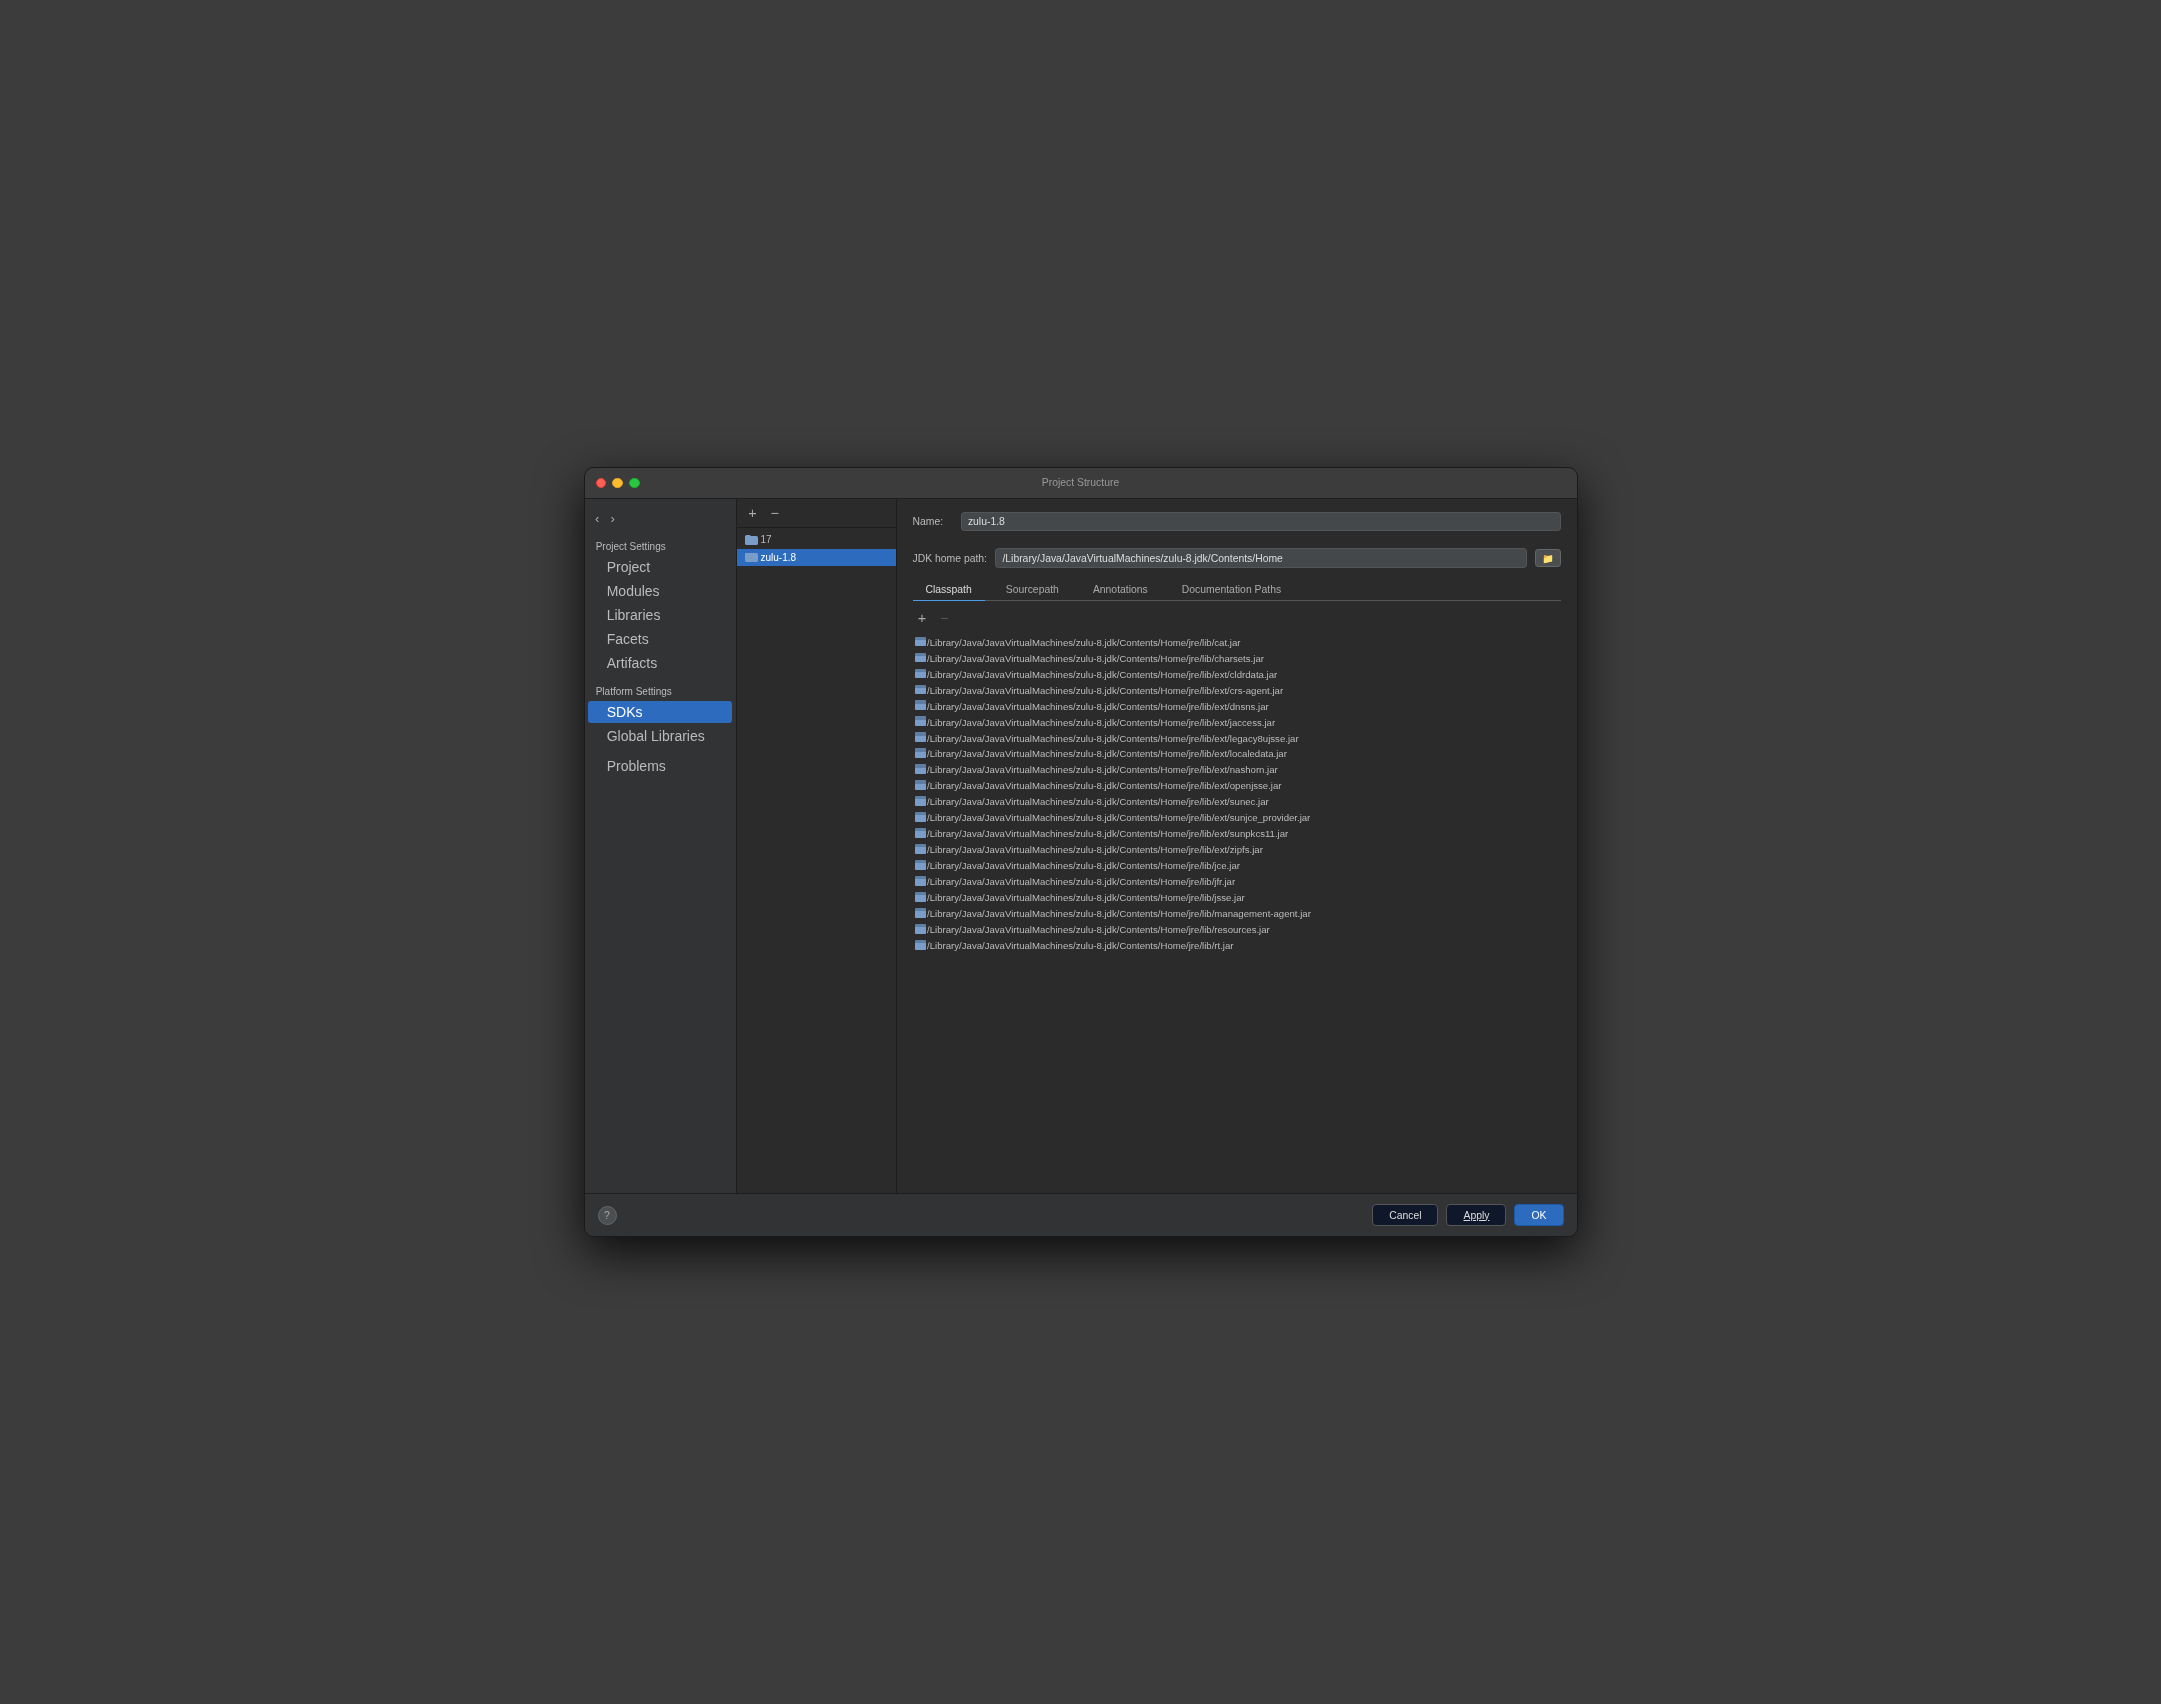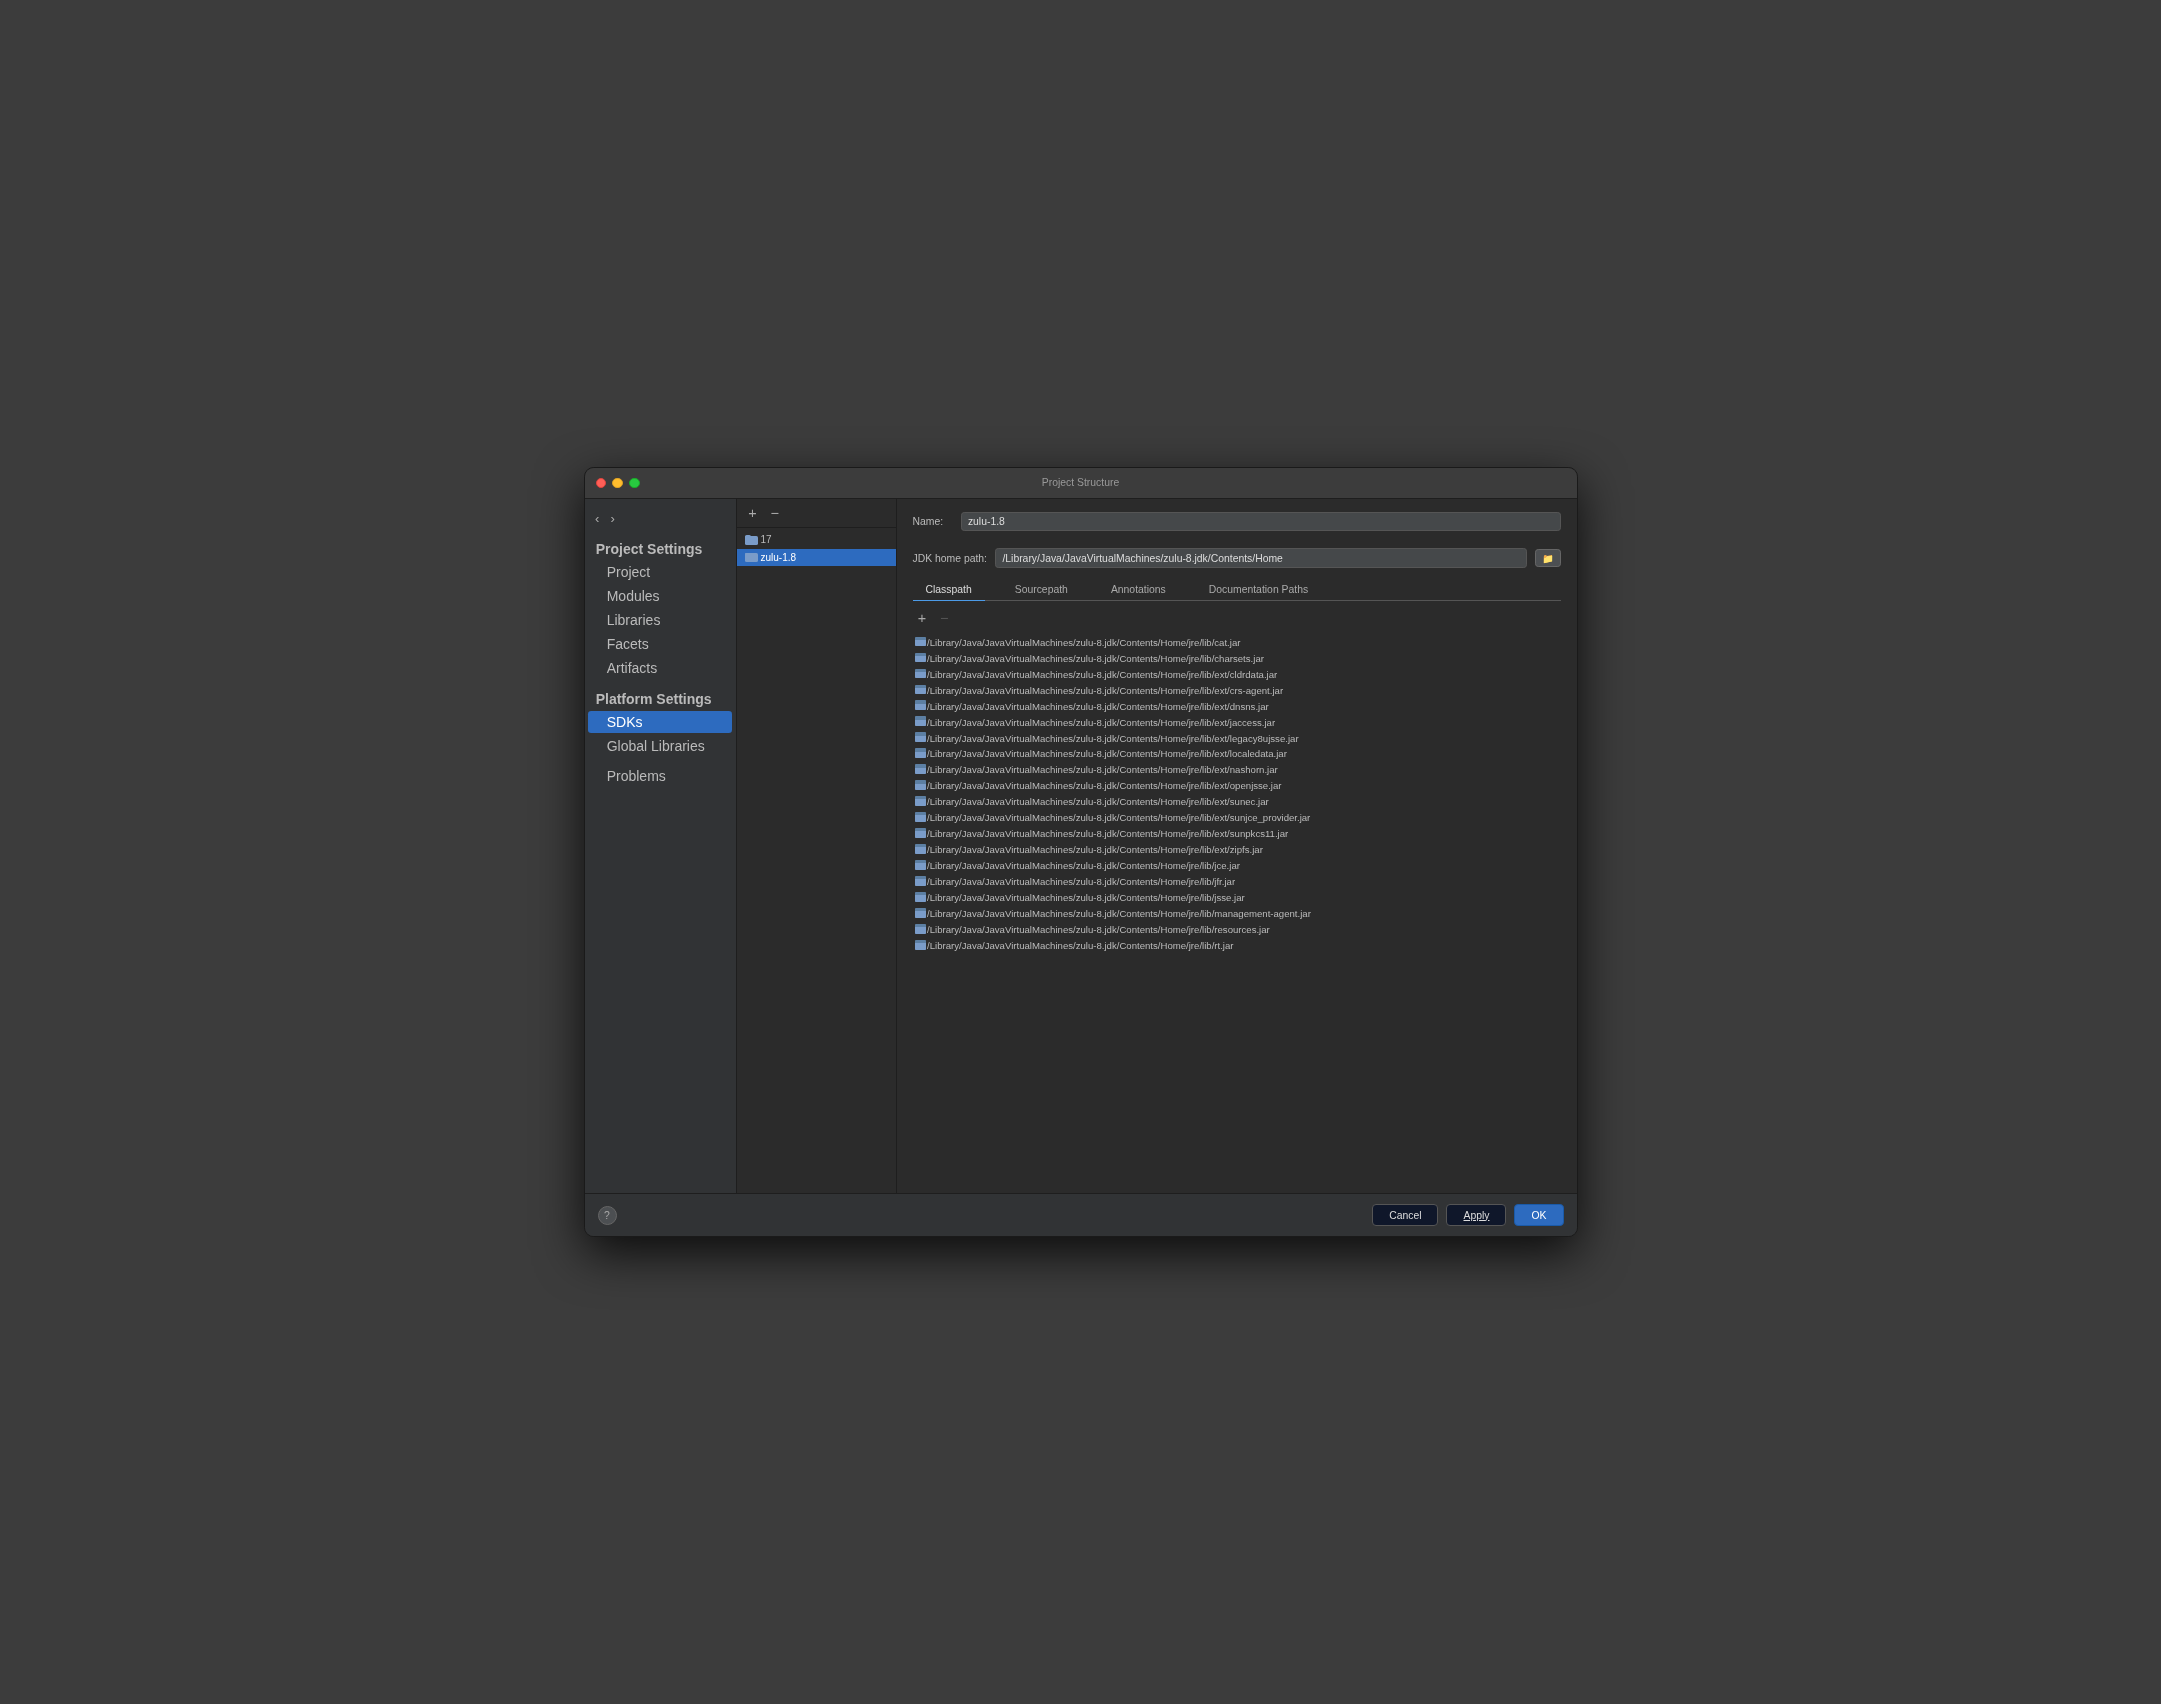--- a/index.html
+++ b/index.html
@@ -86,22 +86,22 @@
       border: none;
       color: #aaa;
       font-size: 13px;
       cursor: pointer;
       padding: 1.6px 4px;
       border-radius: 2.4px;
     }
 
     .sidebar-section-header {
       color: #bbb;
-      font-size: 14px;
-      font-weight: 700;
+      font-size: 10px;
+      font-weight: 400;
       padding: 4.8px 11.2px 3.2px 11.2px;
       cursor: default;
     }
 
     .sidebar-item {
       padding: 3.2px 11.2px 3.2px 19px;
       color: #bbb;
       font-size: 14px;
       cursor: pointer;
       border-radius: 3.2px;
@@ -270,21 +270,21 @@
       cursor: pointer;
       display: flex;
       align-items: center;
     }
 
     
     .tabs {
       display: flex;
       border-bottom: 0.8px solid #555;
       margin-bottom: 8px;
-      gap: 17px;
+      gap: 8px;
     }
 
     .tab {
       padding: 4.8px 13px;
       color: #aaa;
       font-size: 10.4px;
       cursor: pointer;
       border-bottom: 1.6px solid transparent;
       margin-bottom: -0.8px;
     }

